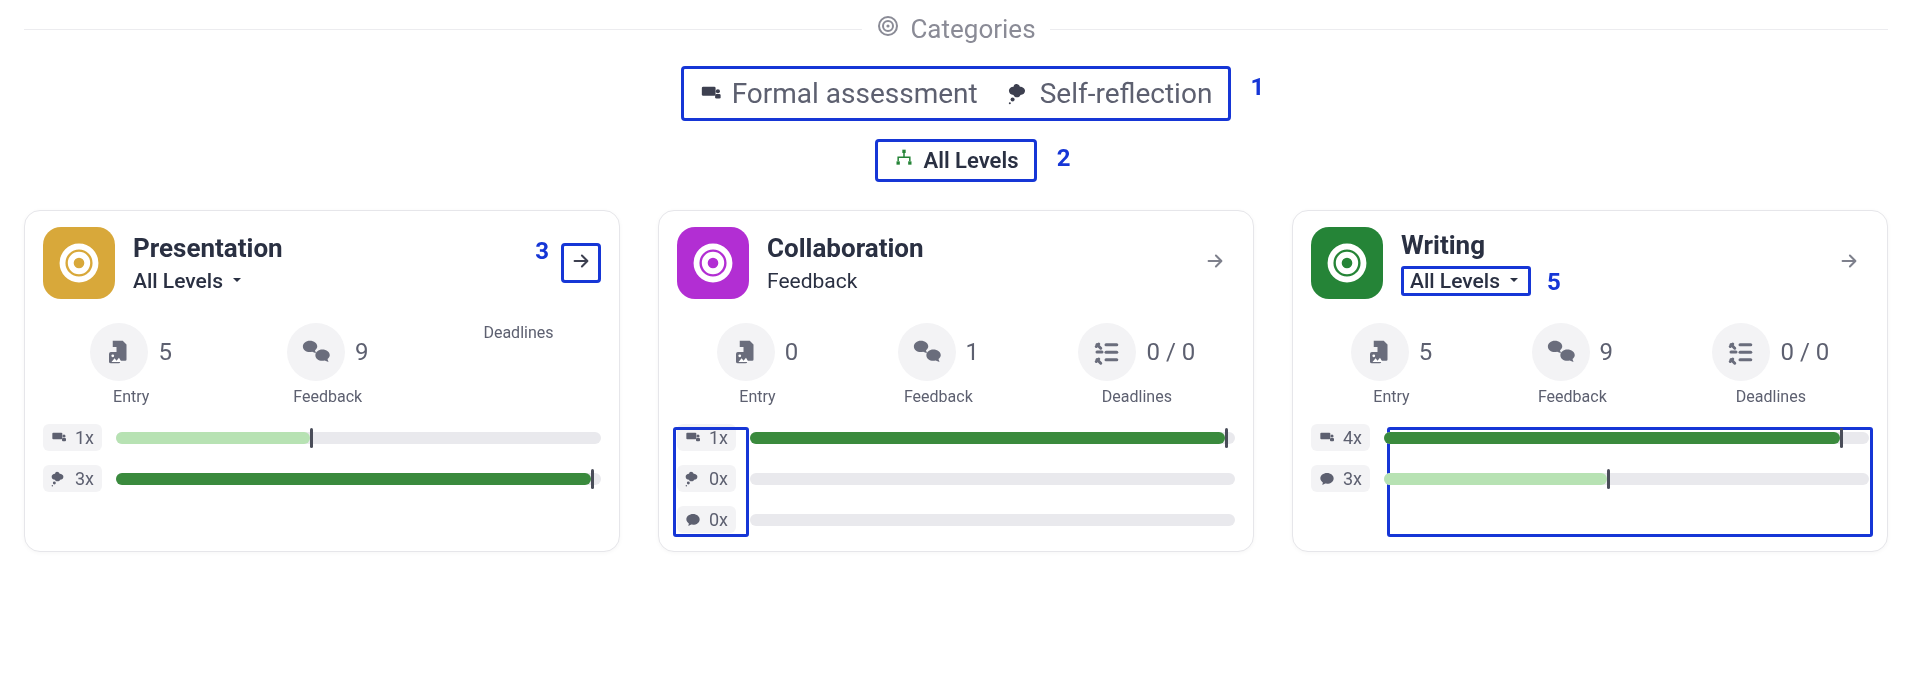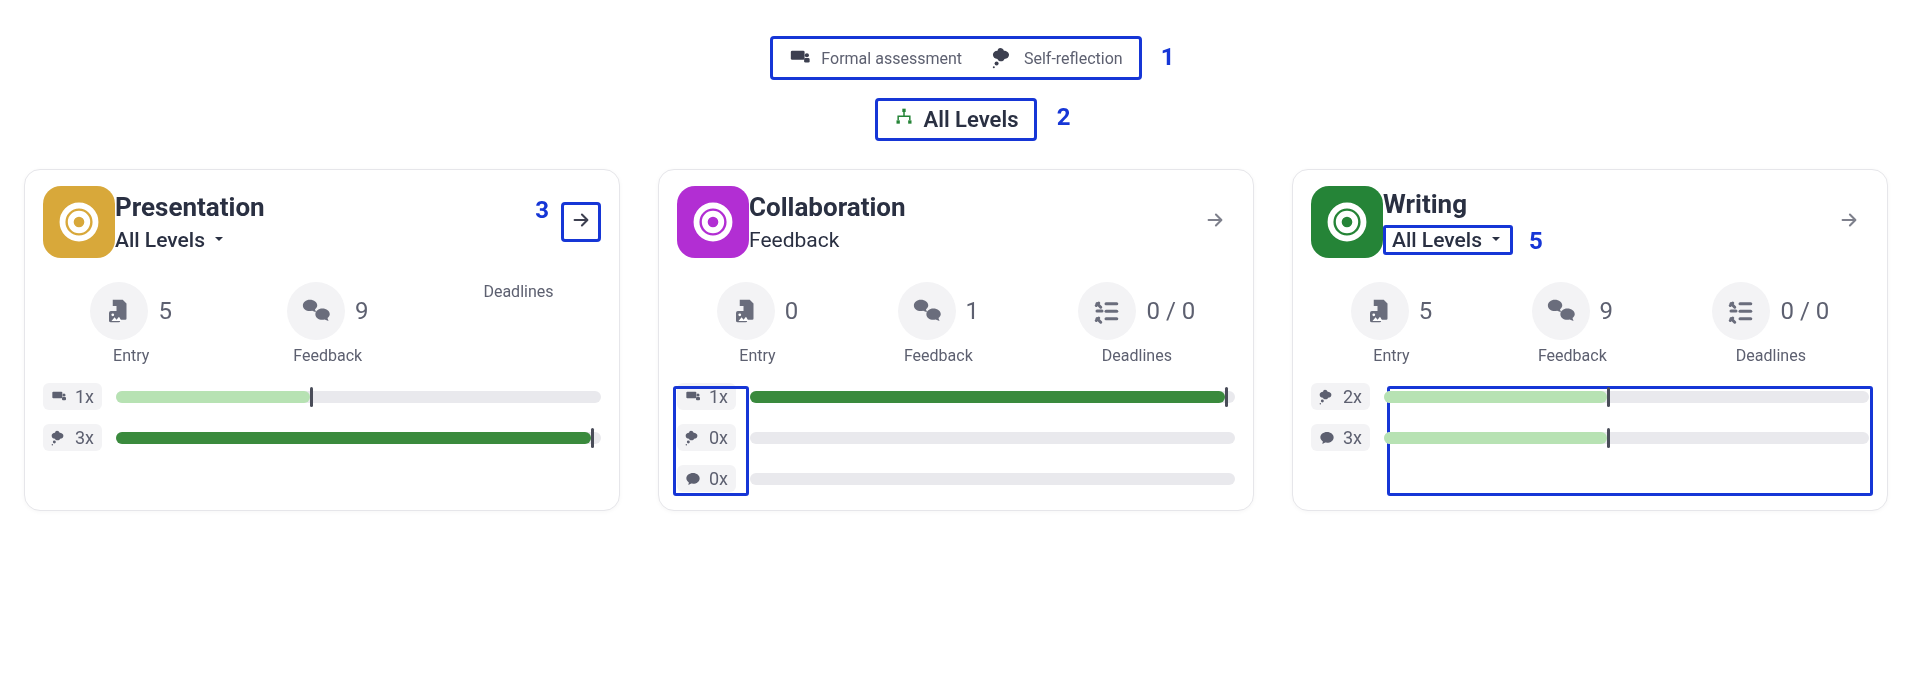--- a/index.html
+++ b/index.html
@@ -50,21 +50,21 @@
     align-items: center;
     gap: 30px;
     padding: 8px 16px;
     border: 3px solid var(--annot-blue);
     border-radius: 4px;
   }
   .filter-item {
     display: flex;
     align-items: center;
     gap: 10px;
-    font-size: 16px;
+    font-size: 28px;
     color: var(--text-mid);
   }
   .filter-item svg { display: block; }
 
   .levels-row {
     margin-top: 18px;
     display: flex;
     justify-content: center;
     align-items: center;
     gap: 12px;
@@ -90,20 +90,21 @@
     flex: 1;
     border: 1px solid #e6e6ea;
     border-radius: 16px;
     background: #fff;
     box-shadow: 0 1px 4px rgba(0,0,0,0.04);
     overflow: hidden;
   }
   .card-head {
     display: flex;
     align-items: center;
+    gap: 18px;
     padding: 16px 18px 10px;
   }
   .badge {
     width: 72px;
     height: 72px;
     border-radius: 18px;
     display: flex;
     align-items: center;
     justify-content: center;
     flex-shrink: 0;
@@ -288,20 +289,32 @@
       <rect x="10" y="17" width="11" height="2.4" rx="1.2" fill="currentColor"></rect>
     </g>
     <g id="i-caret-down">
       <path d="M6 9l6 6 6-6z" fill="currentColor"></path>
     </g>
   </defs>
 </svg>
 
 <div class="wrap">
 
+  <div class="section-head">
+    <div class="line"></div>
+    <div class="center">
+      <span>
+        <svg width="24" height="24" viewBox="0 0 24 24">
+            <use href="#i-target"></use>
+          </svg>
+      </span>
+      <span>Categories</span>
+    </div>
+    <div class="line"></div>
+  </div>
 
   <div class="filter-row">
     <div class="filter-pill rel-wrap">
       <div class="filter-item">
         <span style="color:#3d4050">
           <svg width="22" height="22" viewBox="0 0 24 24">
               <use href="#i-teach"></use>
             </svg>
         </span>
         <span>Formal assessment</span>
@@ -584,28 +597,28 @@
         </div>
       </div>
 
       <div class="bars">
         <div class="annot-box" style="position:absolute;left:94px;right:14px;bottom:14px;height:110px;"></div>
 
         <div class="bar-row">
           <div class="bar-tag">
             <span>
                 <svg width="16" height="16" viewBox="0 0 24 24">
-                  <use href="#i-thought"></use>
+                  <use href="#i-teach"></use>
                 </svg>
               </span>
-            <span>2x</span>
+            <span>4x</span>
           </div>
           <div class="track">
-            <div class="fill light" style="width:46%"></div>
-            <div class="marker" style="left:46%"></div>
+            <div class="fill dark" style="width:94%"></div>
+            <div class="marker" style="left:94%"></div>
           </div>
         </div>
         <div class="bar-row">
           <div class="bar-tag">
             <span>
                 <svg width="16" height="16" viewBox="0 0 24 24">
                   <use href="#i-chat"></use>
                 </svg>
               </span>
             <span>3x</span>

